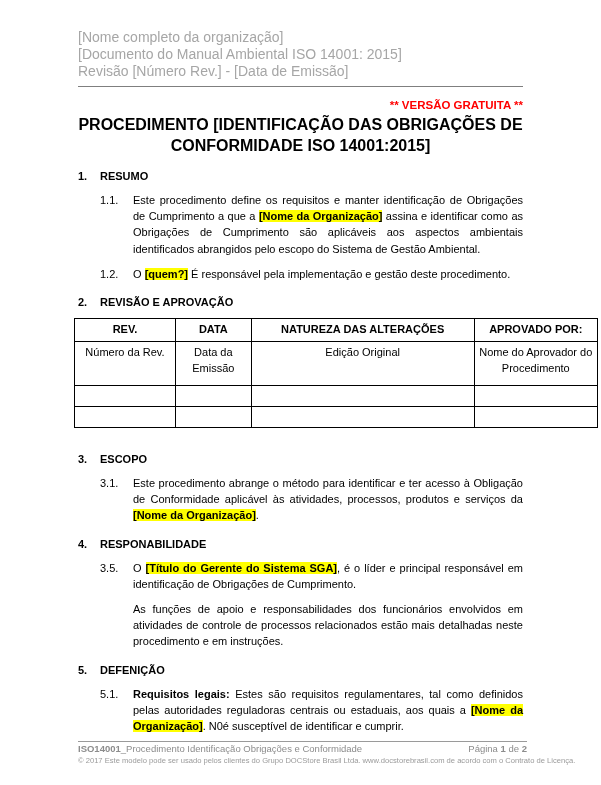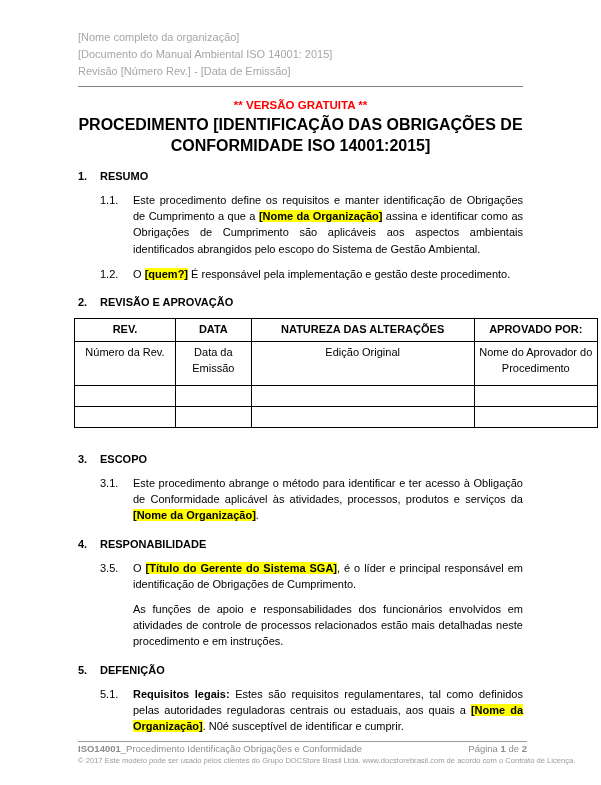--- a/index.html
+++ b/index.html
@@ -8,25 +8,25 @@
     width:601px;height:785px;
     background:#ffffff;
     font-family:"Liberation Sans", sans-serif;
     color:#000;
     overflow:hidden;
     margin:0 auto;
     box-sizing:border-box;
   }
   .content{padding:29px 78px 0 78px;}
   
-  .doc-header{font-size:11px;line-height:17px;color:#a6a6a6;}
+  .doc-header{font-size:14px;line-height:17px;color:#a6a6a6;}
   .doc-header .b{font-weight:normal;}
   .header-rule{border:none;border-top:1px solid #7f7f7f;margin:6px 0 0 0;}
   
-  .free-version{margin-top:12px;text-align:center;font-size:11.5px;font-weight:bold;color:#ff0000;}
+  .free-version{margin-top:12px;text-align:right;font-size:11.5px;font-weight:bold;color:#ff0000;}
   .doc-title{margin-top:3px;text-align:center;font-size:16px;font-weight:bold;line-height:21px;color:#000;}
   
   .sec-heading{display:flex;margin-top:13px;font-size:11px;font-weight:bold;line-height:14px;}
   .sec-heading .num{width:22px;flex:none;}
   .item{display:flex;margin-top:9px;font-size:11px;line-height:16.2px;}
   .item .inum{width:33px;flex:none;margin-left:22px;}
   .item .body{flex:1;text-align:justify;}
   .b{font-weight:bold;}
   .hl{background:#ffff00;font-weight:bold;}
   

